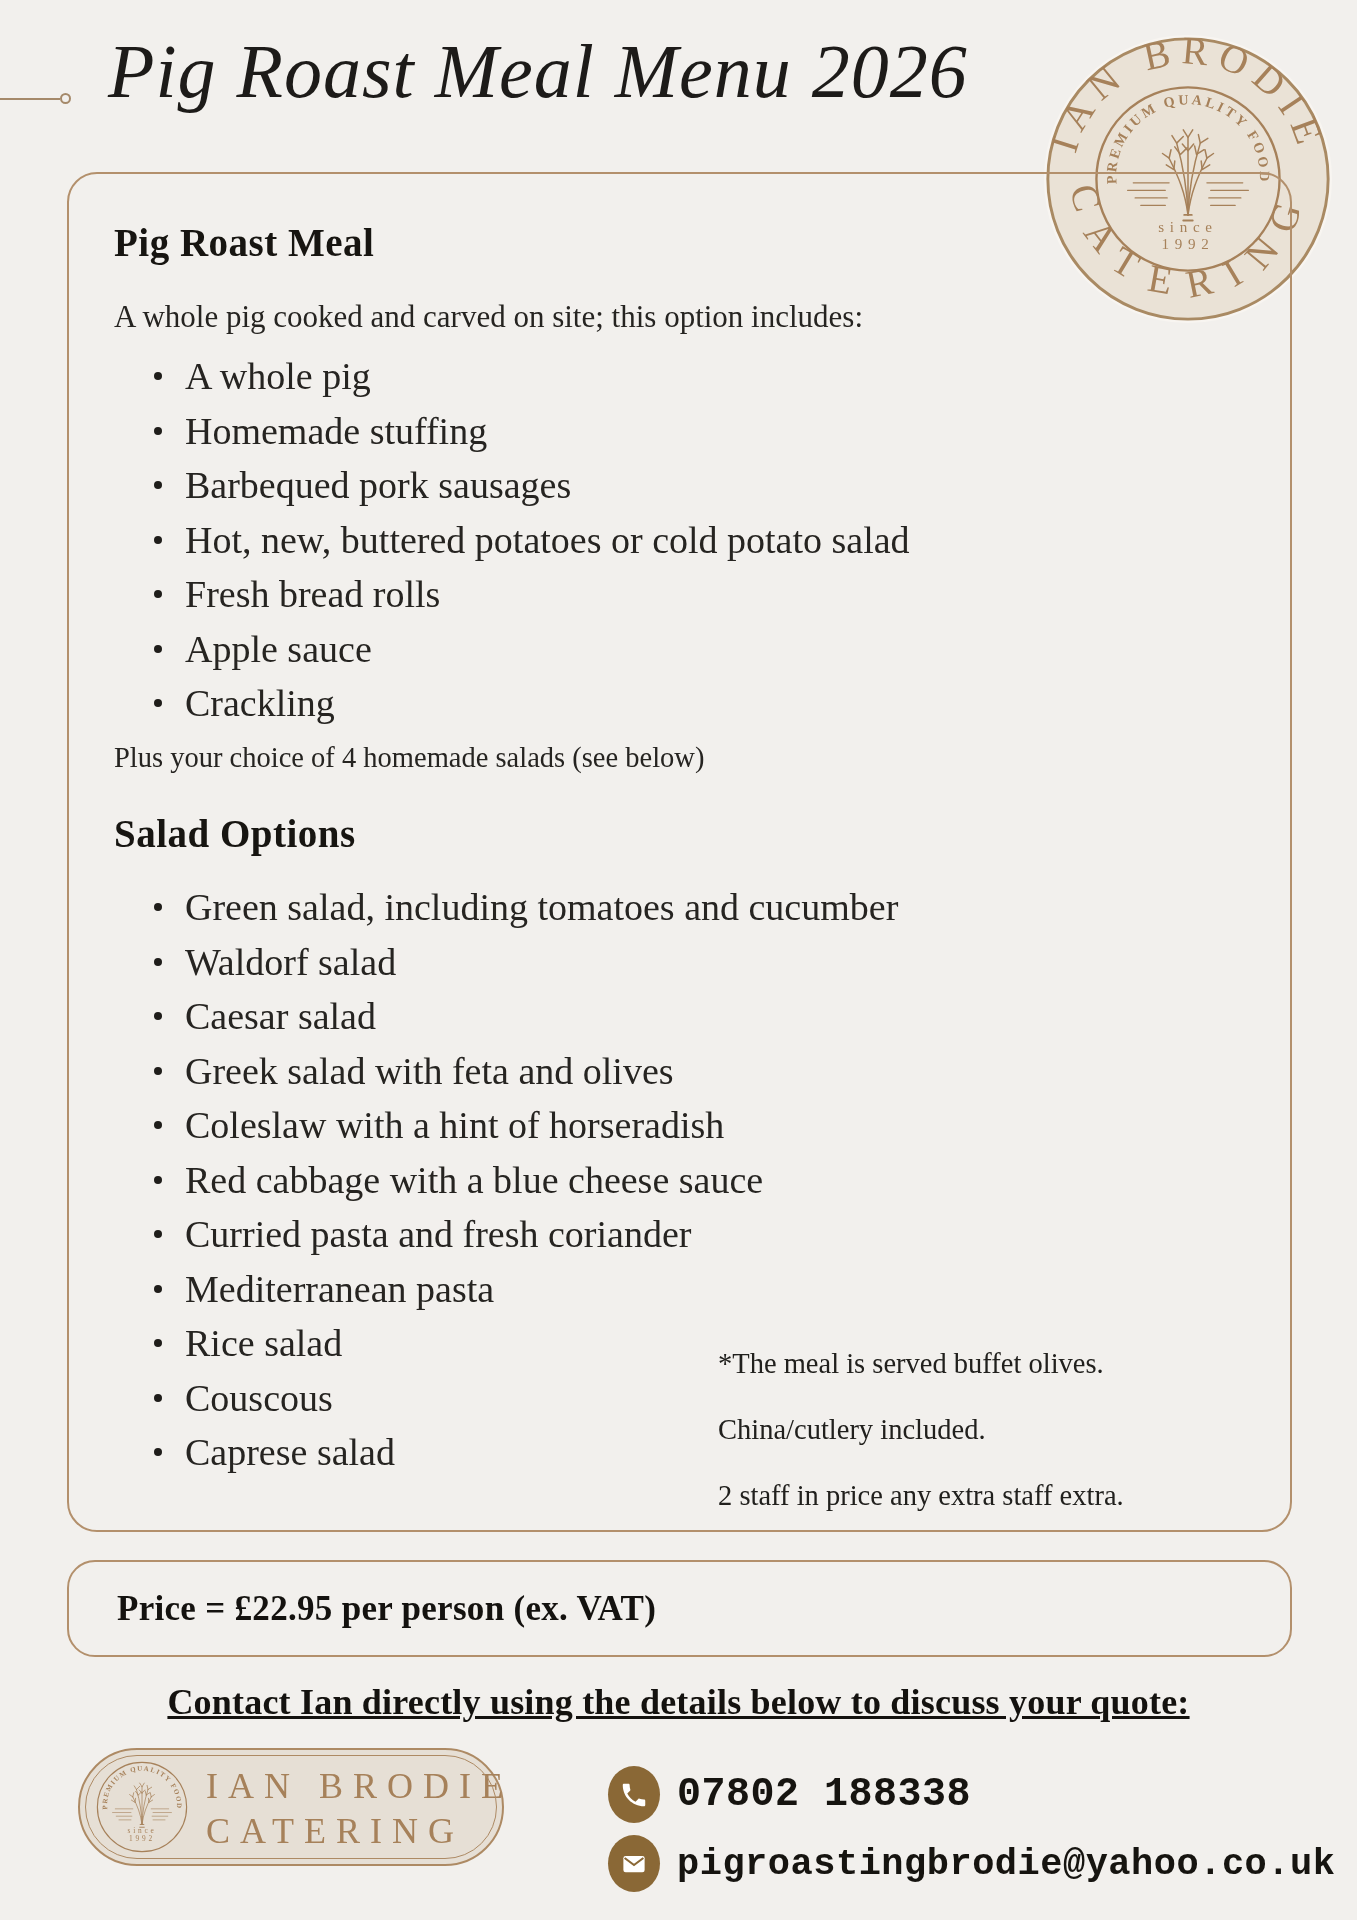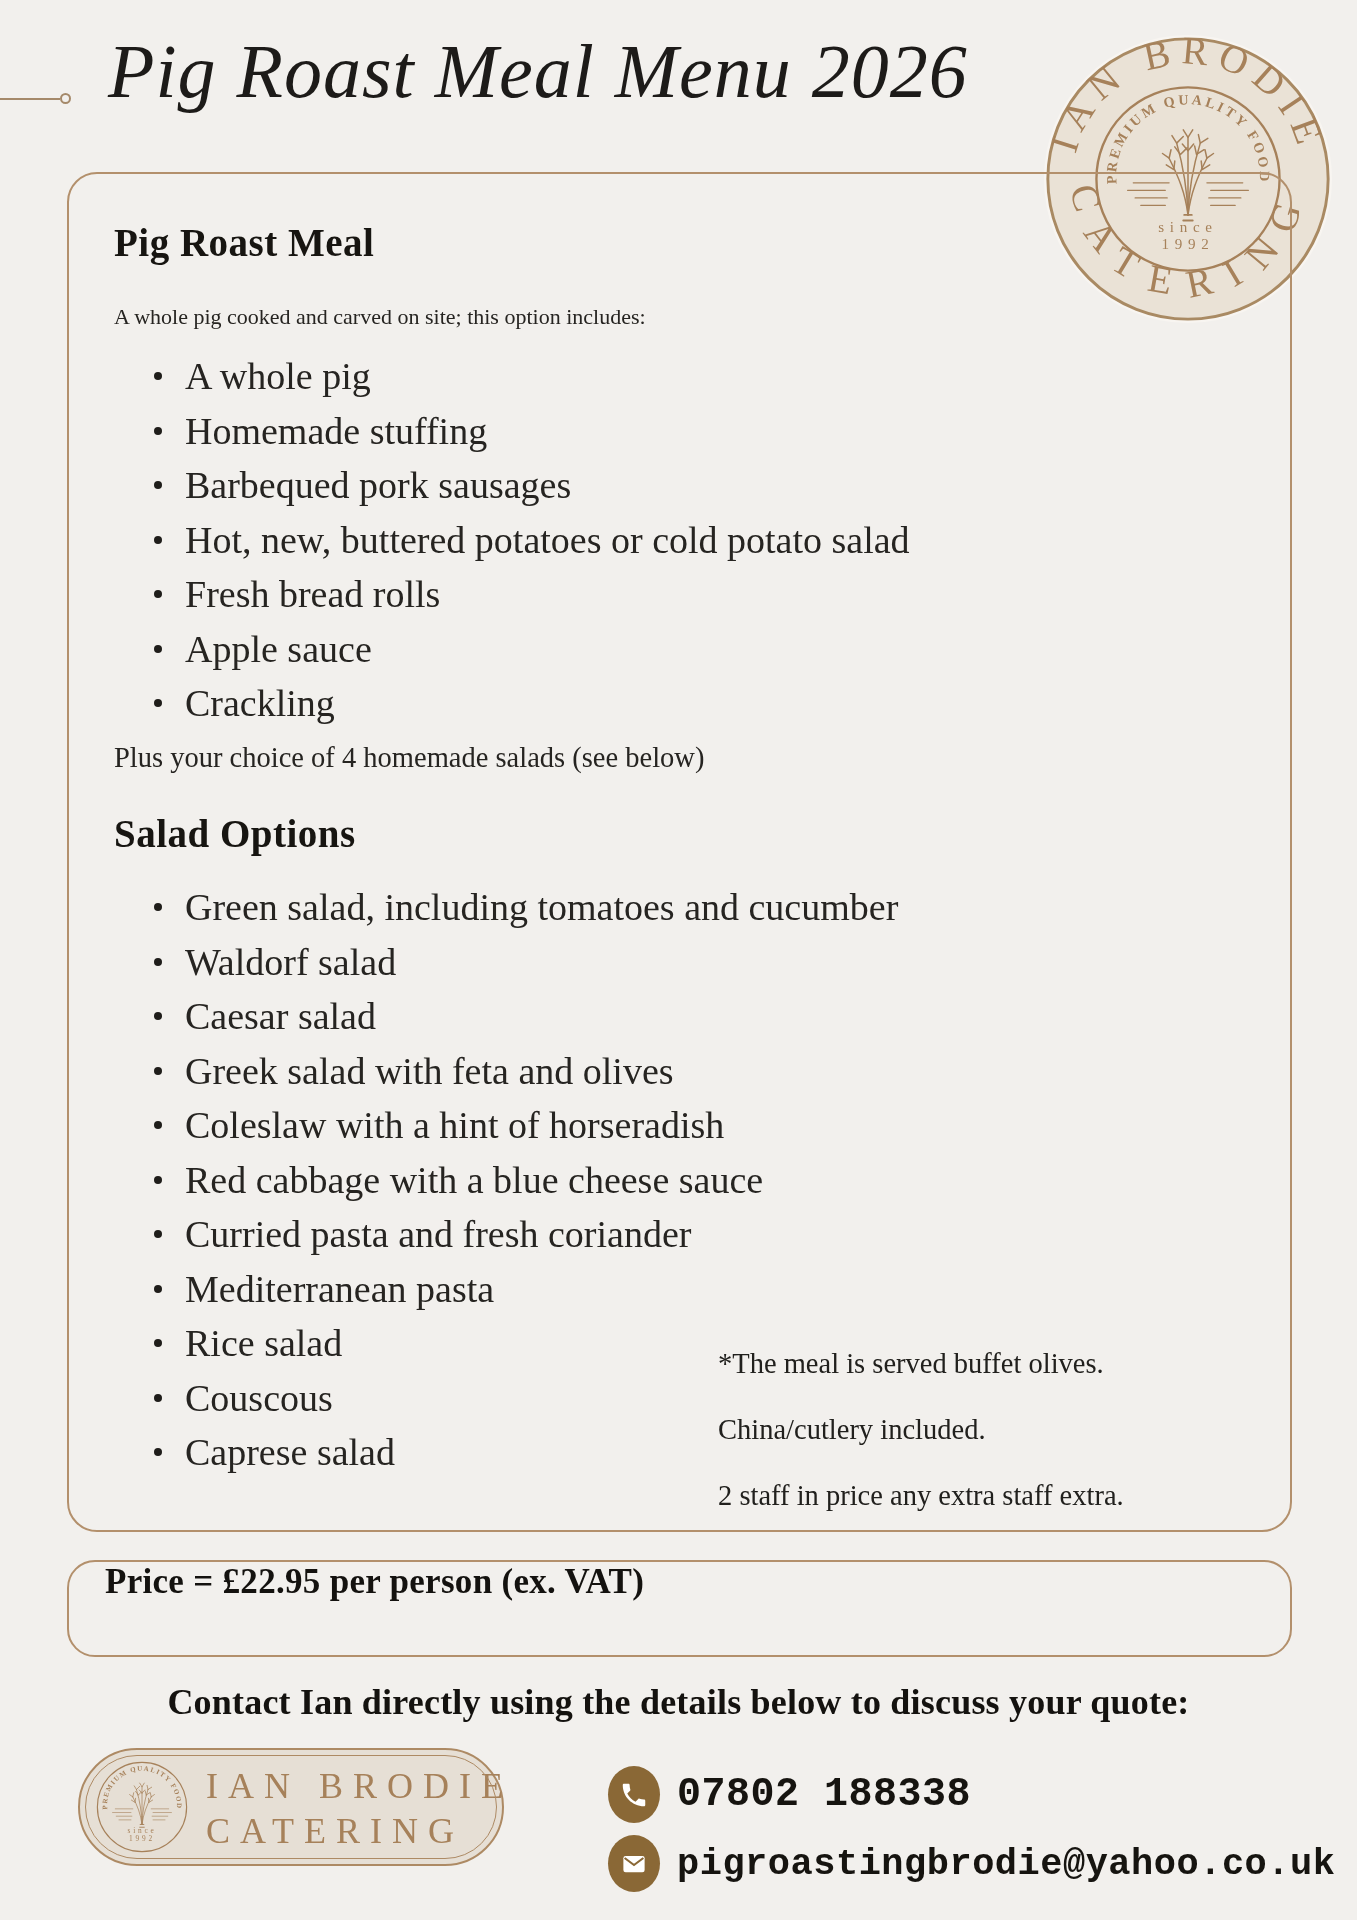--- a/index.html
+++ b/index.html
@@ -24,52 +24,52 @@
   
   .card{
     position:absolute;left:67px;top:172px;width:1225px;height:1360px;
     border:2px solid #b3906c;border-radius:30px;box-sizing:border-box;
     padding:46px 60px 0 45px;
   }
   .section-heading{
     margin:0;font-family:"Liberation Serif", serif;font-weight:bold;
     font-size:39px;letter-spacing:.5px;color:#171511;
   }
-  .intro{margin:34px 0 0 0;font-size:22px;line-height:36px;}
+  .intro{margin:34px 0 0 0;font-size:31px;line-height:36px;}
   ul.menu-list{list-style:none;margin:14px 0 0 0;padding:0;}
   ul.menu-list li{
     position:relative;padding-left:71px;line-height:54.5px;
     font-size:38px;
   }
   ul.menu-list li::before{
     content:"";position:absolute;left:40px;top:calc(50% - 4px);
     width:8px;height:8px;border-radius:50%;background:#1f1d1a;
   }
   .outro{margin:0;font-size:28.5px;line-height:54.5px;}
   .salads-heading{margin-top:26px;}
   .salads-list{margin-top:24px !important;}
   .notes{
     position:absolute;left:649px;top:1157px;
     font-size:28.5px;line-height:66px;color:#21201d;
   }
   
   .price-box{
     position:absolute;left:67px;top:1560px;width:1225px;height:97px;
     border:2px solid #b3906c;border-radius:28px;box-sizing:border-box;
-    display:flex;align-items:flex-start;padding-left:36px;
+    display:flex;align-items:center;padding-left:48px;
   }
   .price-text{
     font-family:"Liberation Serif", serif;font-weight:bold;
     font-size:35px;letter-spacing:.3px;color:#14120f;margin:0;
   }
   
   .contact-heading{
     position:absolute;left:0;top:1681px;width:1357px;text-align:center;margin:0;
     font-family:"Liberation Serif", serif;font-weight:bold;
-    font-size:36px;color:#14120f;letter-spacing:.2px;
+    font-size:36px;color:#14120f;letter-spacing:.2px;text-decoration:underline;
   }
   
   .pill-logo{
     position:absolute;left:78px;top:1748px;width:426px;height:118px;
     background:#e6dfd5;border:2px solid #ad8a64;border-radius:60px;box-sizing:border-box;
   }
   .pill-logo::after{
     content:"";position:absolute;inset:5px;border:1px solid #ad8a64;border-radius:54px;pointer-events:none;
   }
   .pill-emblem{position:absolute;left:16px;top:11px;width:92px;height:92px;}

